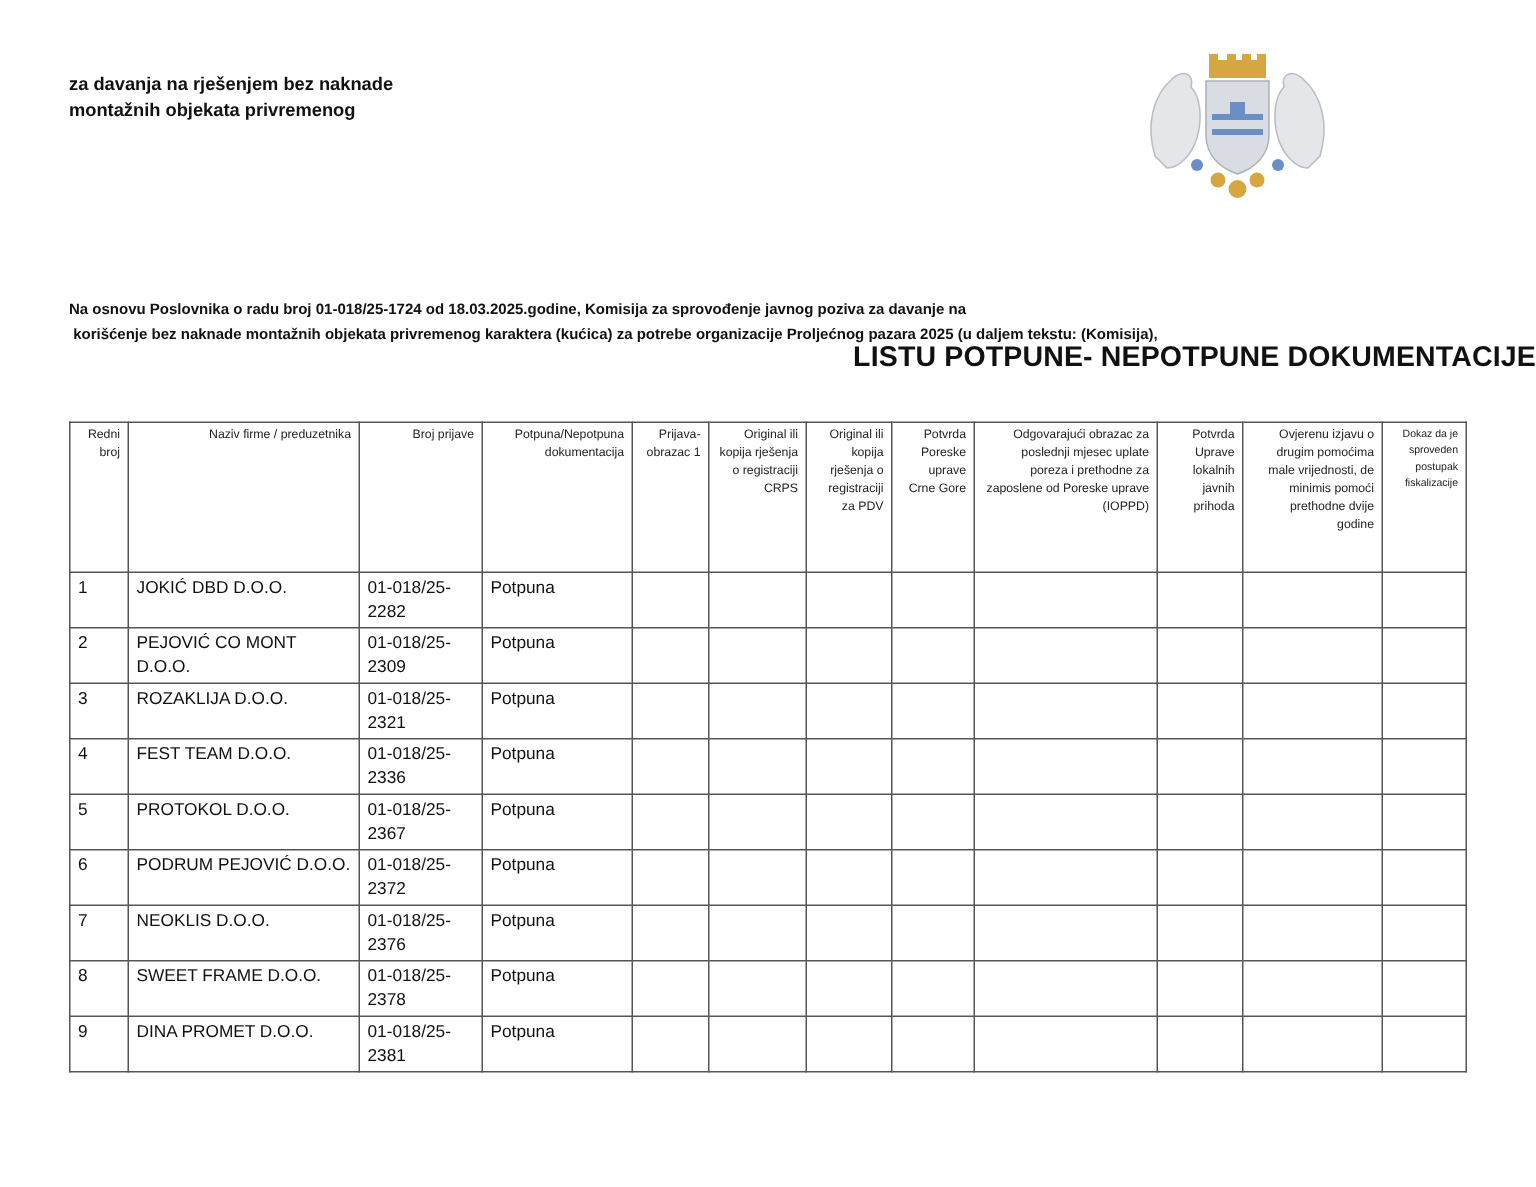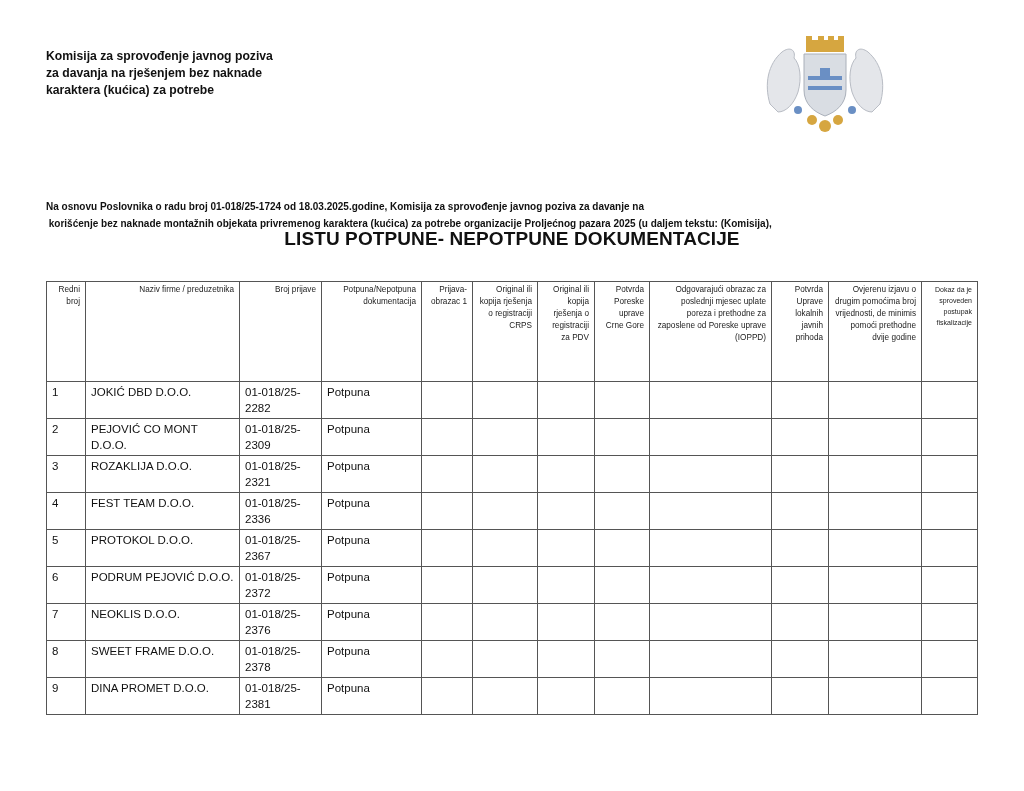--- a/index.html
+++ b/index.html
@@ -5,38 +5,37 @@
   html, body { margin:0; padding:0; background:#ffffff; }
   body { width:1024px; height:791px; position:relative; overflow:hidden;
          font-family:"Liberation Sans", sans-serif; color:#111; }
   .org { position:absolute; left:46px; top:48px; width:320px;
          font-weight:bold; font-size:12.2px; line-height:17px; }
   .org div { white-space:nowrap; }
   .crest { position:absolute; left:760px; top:34px; width:130px; height:100px; }
   .intro { position:absolute; left:46px; top:152px; width:960px;
            font-weight:bold; font-size:10px; line-height:17px;margin-top:46px; }
   .intro div { white-space:nowrap; }
-  .title { position:absolute; left:0; top:228px; width:1024px; text-align:center;
+  .title { position:absolute; left:0; top:228px; width:1024px; text-align:right;
            font-weight:bold; font-size:19px; letter-spacing:0.1px; }
   table.doc { position:absolute; left:46px; top:281px; border-collapse:collapse;
               table-layout:fixed; width:931px; }
   table.doc td, table.doc th { border:1px solid #555; vertical-align:top; padding:2px 5px;
               overflow:hidden; }
   table.doc th { font-weight:normal; font-size:8.2px; line-height:12px; text-align:right;
                  height:95px; color:#222; }
   table.doc td { font-size:11.5px; line-height:16px; height:31px; }
   th.small { font-size:7px !important; line-height:11px !important; }
 </style>
 </head>
 <body>
 
 <div class="org">
-  <div>Komisija za sprovođenje javnog poziva</div>
   <div>za davanja na rješenjem bez naknade</div>
-  <div>karaktera (kućica) za potrebe</div>
+  <div>montažnih objekata privremenog</div>
 </div>
 
 <div class="crest">
   <svg width="130" height="100" viewBox="0 0 130 100">
 
     <path d="M10 70 C4 50 8 30 22 18 C30 12 36 16 34 24 C40 30 42 44 38 58 C34 70 26 78 18 78 Z" fill="#e4e6ea" stroke="#b8bcc4" stroke-width="1"></path>
     <path d="M120 70 C126 50 122 30 108 18 C100 12 94 16 96 24 C90 30 88 44 92 58 C96 70 104 78 112 78 Z" fill="#e4e6ea" stroke="#b8bcc4" stroke-width="1"></path>
 
     <rect x="46" y="6" width="38" height="12" fill="#d6a640"></rect>
     <rect x="46" y="2" width="6" height="6" fill="#d6a640"></rect>
@@ -83,21 +82,21 @@
       <th>Redni broj</th>
       <th>Naziv firme / preduzetnika</th>
       <th>Broj prijave</th>
       <th>Potpuna/Nepotpuna dokumentacija</th>
       <th>Prijava-obrazac 1</th>
       <th>Original ili kopija rješenja o registraciji CRPS</th>
       <th>Original ili kopija rješenja o registraciji za PDV</th>
       <th>Potvrda Poreske uprave Crne Gore</th>
       <th>Odgovarajući obrazac za poslednji mjesec uplate poreza i prethodne za zaposlene od Poreske uprave (IOPPD)</th>
       <th>Potvrda Uprave lokalnih javnih prihoda</th>
-      <th>Ovjerenu izjavu o drugim pomoćima broj vrijednosti, de minimis pomoći prethodne dvije godine</th>
+      <th>Ovjerenu izjavu o drugim pomoćima male vrijednosti, de minimis pomoći prethodne dvije godine</th>
       <th class="small">Dokaz da je sproveden postupak fiskalizacije</th>
     </tr>
   </thead>
   <tbody>
     <tr>
       <td>1</td>
       <td>JOKIĆ DBD D.O.O.</td>
       <td>01-018/25-2282</td>
       <td>Potpuna</td>
       <td></td>

